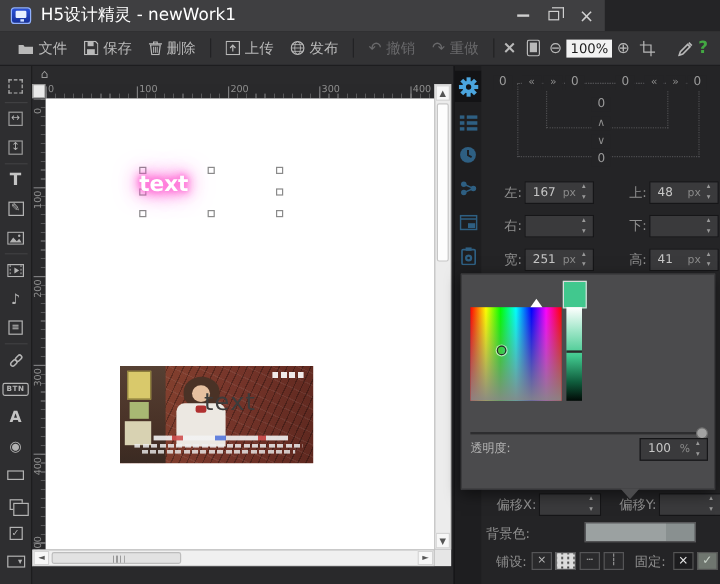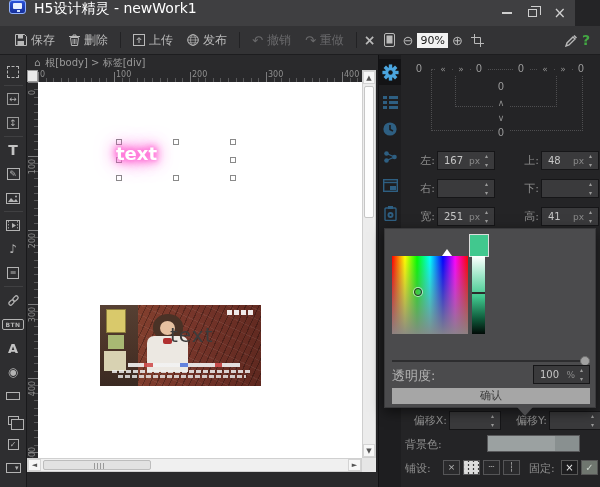--- a/index.html
+++ b/index.html
@@ -1,21 +1,21 @@
 <!DOCTYPE html>
 <html><head>
 <meta charset="utf-8">
 <style>
   *{box-sizing:border-box;margin:0;padding:0}
   html,body{width:600px;height:487px;overflow:hidden}
   body{font-family:"DejaVu Sans","Liberation Sans",sans-serif;background:#242426;color:#c8c8c8}
   #app{position:relative;width:600px;height:487px;background:#242426;overflow:hidden}
 
   
-  .titlebar{position:absolute;left:0;top:0;width:575px;height:26px;background:#3f3f41;display:flex;padding:0 9px}
+  .titlebar{position:absolute;left:0;top:0;width:504px;height:26px;background:#3f3f41;display:flex;align-items:center;padding:0 9px}
   .app-icon{width:17px;height:14px;border-radius:3px;background:linear-gradient(#2a52d8,#16309a);border:1px solid #8fb0ff;position:relative;margin-right:8px;flex:none}
   .app-icon::after{content:"";position:absolute;left:3px;top:2px;right:3px;bottom:4px;background:#e8f0ff;border-radius:1px}
   .app-icon::before{content:"";position:absolute;left:7px;bottom:1px;width:3px;height:2px;background:#cfe0ff;z-index:1}
   .title{font-size:14px;color:#ffffff}
   .win-controls{margin-left:auto;display:flex;align-items:center;gap:16px}
   .wc{color:#cfcfcf;font-size:13px;line-height:13px;cursor:default}
   .wc-min{width:10px;height:2px;background:#cfcfcf;display:inline-block}
   .wc-rest{width:9px;height:8px;border:1px solid #cfcfcf;position:relative;display:inline-block}
   .wc-rest::before{content:"";position:absolute;left:2px;top:-4px;width:9px;height:8px;border:1px solid #cfcfcf;border-bottom:none;border-left:none}
   .wc-close{font-size:15px}
@@ -128,21 +128,21 @@
   .swatch{position:absolute;left:84px;top:5px;width:20px;height:23px;border:1px solid #dcdcdc}
   .grad-tri{position:absolute;left:57px;top:20px;width:0;height:0;border-left:5px solid transparent;border-right:5px solid transparent;border-bottom:7px solid #fff;z-index:2}
   .grad{position:absolute;left:7px;top:27px;width:76px;height:78px;
     background:linear-gradient(to bottom,rgba(128,128,128,0) 0%,rgba(135,135,135,.95) 100%),
     linear-gradient(to right,#f00 0%,#ff0 17%,#0f0 33%,#0ff 50%,#00f 67%,#f0f 83%,#f00 100%)}
   .grad .cursor{position:absolute;left:22px;top:32px;width:8px;height:8px;border:1.5px solid #2b2b2b;border-radius:50%;box-shadow:0 0 0 1px rgba(255,255,255,.6)}
   .vbar{position:absolute;left:87px;top:27px;width:13px;height:78px;background:linear-gradient(to bottom,#ffffff 0%,#9fe6c8 25%,#41c88e 52%,#0f5c3c 80%,#010a06 100%)}
   .vbar .mark{position:absolute;left:0;right:0;top:36px;height:2px;background:#2b2b2b}
   .slider{position:absolute;left:7px;top:131px;width:198px;height:2px;background:#2d2d2f}
   .slider .knob{position:absolute;left:188px;top:-4px;width:10px;height:10px;border-radius:50%;background:#a2a2a2;border:1px solid #6e6e6e}
-  .oplabel{position:absolute;left:7px;top:138px;font-size:13px;color:#b5b5b5}
+  .oplabel{position:absolute;left:7px;top:138px;font-size:10px;color:#b5b5b5}
   .opbox{left:148px;top:136px;width:57px}
   .confirm{position:absolute;left:7px;top:159px;width:198px;height:16px;background:#a6a6a6;color:#3a3a3a;font-size:11px;line-height:16px;text-align:center;cursor:default}
 
   
   .bgswatch{position:absolute;left:86px;top:380px;width:93px;height:17px;border:1px solid #58585a;background:linear-gradient(to right,#9ba1a1 0 74%,#899090 74% 100%)}
   .tbt{position:absolute;top:405px;width:17px;height:15px;background:#2a2a2c;border:1px solid #555557;color:#b5b5b5;font-size:9px;line-height:13px;text-align:center;cursor:default}
   .tbt.sel{background:#dcdcdc;color:#222;background-image:radial-gradient(#3a3a3a 1px,transparent 1.2px);background-size:5px 4px;background-position:2px 2px}
   .fxb{position:absolute;top:405px;width:17px;height:15px;font-size:10px;line-height:13px;text-align:center;cursor:default}
   .fxb.x{background:#1d1d1f;border:1px solid #555;color:#e8e8e8}
   .fxb.ck{background:#6f766f;border:1px solid #555;color:#c9d2c9}
@@ -157,20 +157,26 @@
     <div class="title">H5设计精灵 - newWork1</div>
     <div class="win-controls">
       <span class="wc-min"></span>
       <span class="wc-rest"></span>
       <span class="wc wc-close">×</span>
     </div>
   </div>
 
   <div class="toolbar">
     <div class="tbtn">
+      <svg width="13" height="11">
+          <path d="M.5 2.5h4l1 1.5h7v6H.5z" fill="#b9b9b9"></path>
+        </svg>
+      <span>文件</span>
+    </div>
+    <div class="tbtn">
       <svg width="12" height="12">
           <path d="M.5.5h9l2 2v9H.5z" fill="none" stroke="#b9b9b9"></path>
           <rect x="3" y="1" width="5" height="3.5" fill="#b9b9b9"></rect>
           <rect x="2.5" y="7" width="6.5" height="4" fill="#b9b9b9"></rect>
         </svg>
       <span>保存</span>
     </div>
     <div class="tbtn">
       <svg width="11" height="12">
           <path d="M1.5 3.5h8l-1 8h-6z" fill="none" stroke="#b9b9b9"></path>
@@ -204,21 +210,21 @@
       <span class="tico">↷</span>
       <span>重做</span>
     </div>
     <div class="tsep"></div>
     <span class="tico" style="font-size:14px;font-weight:bold">×</span>
     <svg width="13" height="14" style="margin:0 3px">
         <rect x="1.5" y=".5" width="10" height="13" rx="1.5" fill="none" stroke="#b9b9b9"></rect>
         <rect x="3.5" y="2.5" width="6" height="8" fill="#b9b9b9"></rect>
       </svg>
     <span class="tico">⊖</span>
-    <span class="zoomval">90%</span>
+    <span class="zoomval">100%</span>
     <span class="tico">⊕</span>
     <svg width="13" height="13" style="margin-left:4px">
         <path d="M3.5 0v9.5H13M0 3.5h9.5V13" fill="none" stroke="#b9b9b9"></path>
       </svg>
     <div class="tspacer"></div>
     <svg width="13" height="13">
         <path d="M1 12l1-3 6-6 2 2-6 6zM9 1.5l2.5 2.5" stroke="#b9b9b9" fill="none" stroke-width="1.4"></path>
       </svg>
     <span class="help">?</span>
   </div>
@@ -290,21 +296,20 @@
         <span class="i-check">✓</span>
       </div>
     <div class="tool">
         <span class="i-drop">▾</span>
       </div>
   </div>
 
   <div class="canvas-region">
     <div class="breadcrumb">
       <span>⌂</span>
-      <span>根[body] &gt; 标签[div]</span>
     </div>
     <div class="ruler-corner"></div>
     <div class="hruler">
       <div class="ticks"></div>
       <div class="mt" style="left:0"></div>
         <div class="mt" style="left:76px"></div>
         <div class="mt" style="left:152px"></div>
         <div class="mt" style="left:228px"></div>
         <div class="mt" style="left:304px"></div>
       <span class="lb" style="left:2px">0</span>
@@ -487,21 +492,21 @@
           <span class="stp"></span>
         </div>
       <span class="flb" style="left:104px;top:356px;width:42px">偏移Y:</span>
       <div class="fbox" style="left:148px;top:356px;width:52px">
           <span class="stp"></span>
         </div>
 
       <span class="flb" style="left:4px;top:380px;width:46px;text-align:left">背景色:</span>
       <div class="bgswatch"></div>
 
-      <span class="flb" style="left:4px;top:404px;width:34px;text-align:left">铺设:</span>
+      <span class="flb" style="left:4px;top:404px;width:34px;text-align:right">铺设:</span>
       <div class="tbt" style="left:42px">×</div>
       <div class="tbt sel" style="left:62px"></div>
       <div class="tbt" style="left:82px">┄</div>
       <div class="tbt" style="left:102px">┆</div>
       <span class="flb" style="left:128px;top:404px;width:32px;text-align:left">固定:</span>
       <div class="fxb x" style="left:160px">×</div>
       <div class="fxb ck" style="left:180px">✓</div>
     </div>
 
     <div class="popup">
@@ -515,17 +520,16 @@
       </div>
       <div class="slider">
         <div class="knob"></div>
       </div>
       <span class="oplabel">透明度:</span>
       <div class="fbox opbox">
         <span>100</span>
         <span class="unit">%</span>
         <span class="stp"></span>
       </div>
-      <div class="confirm">确认</div>
       <div class="notch"></div>
     </div>
   </div>
 </div>
 
 </body></html>

